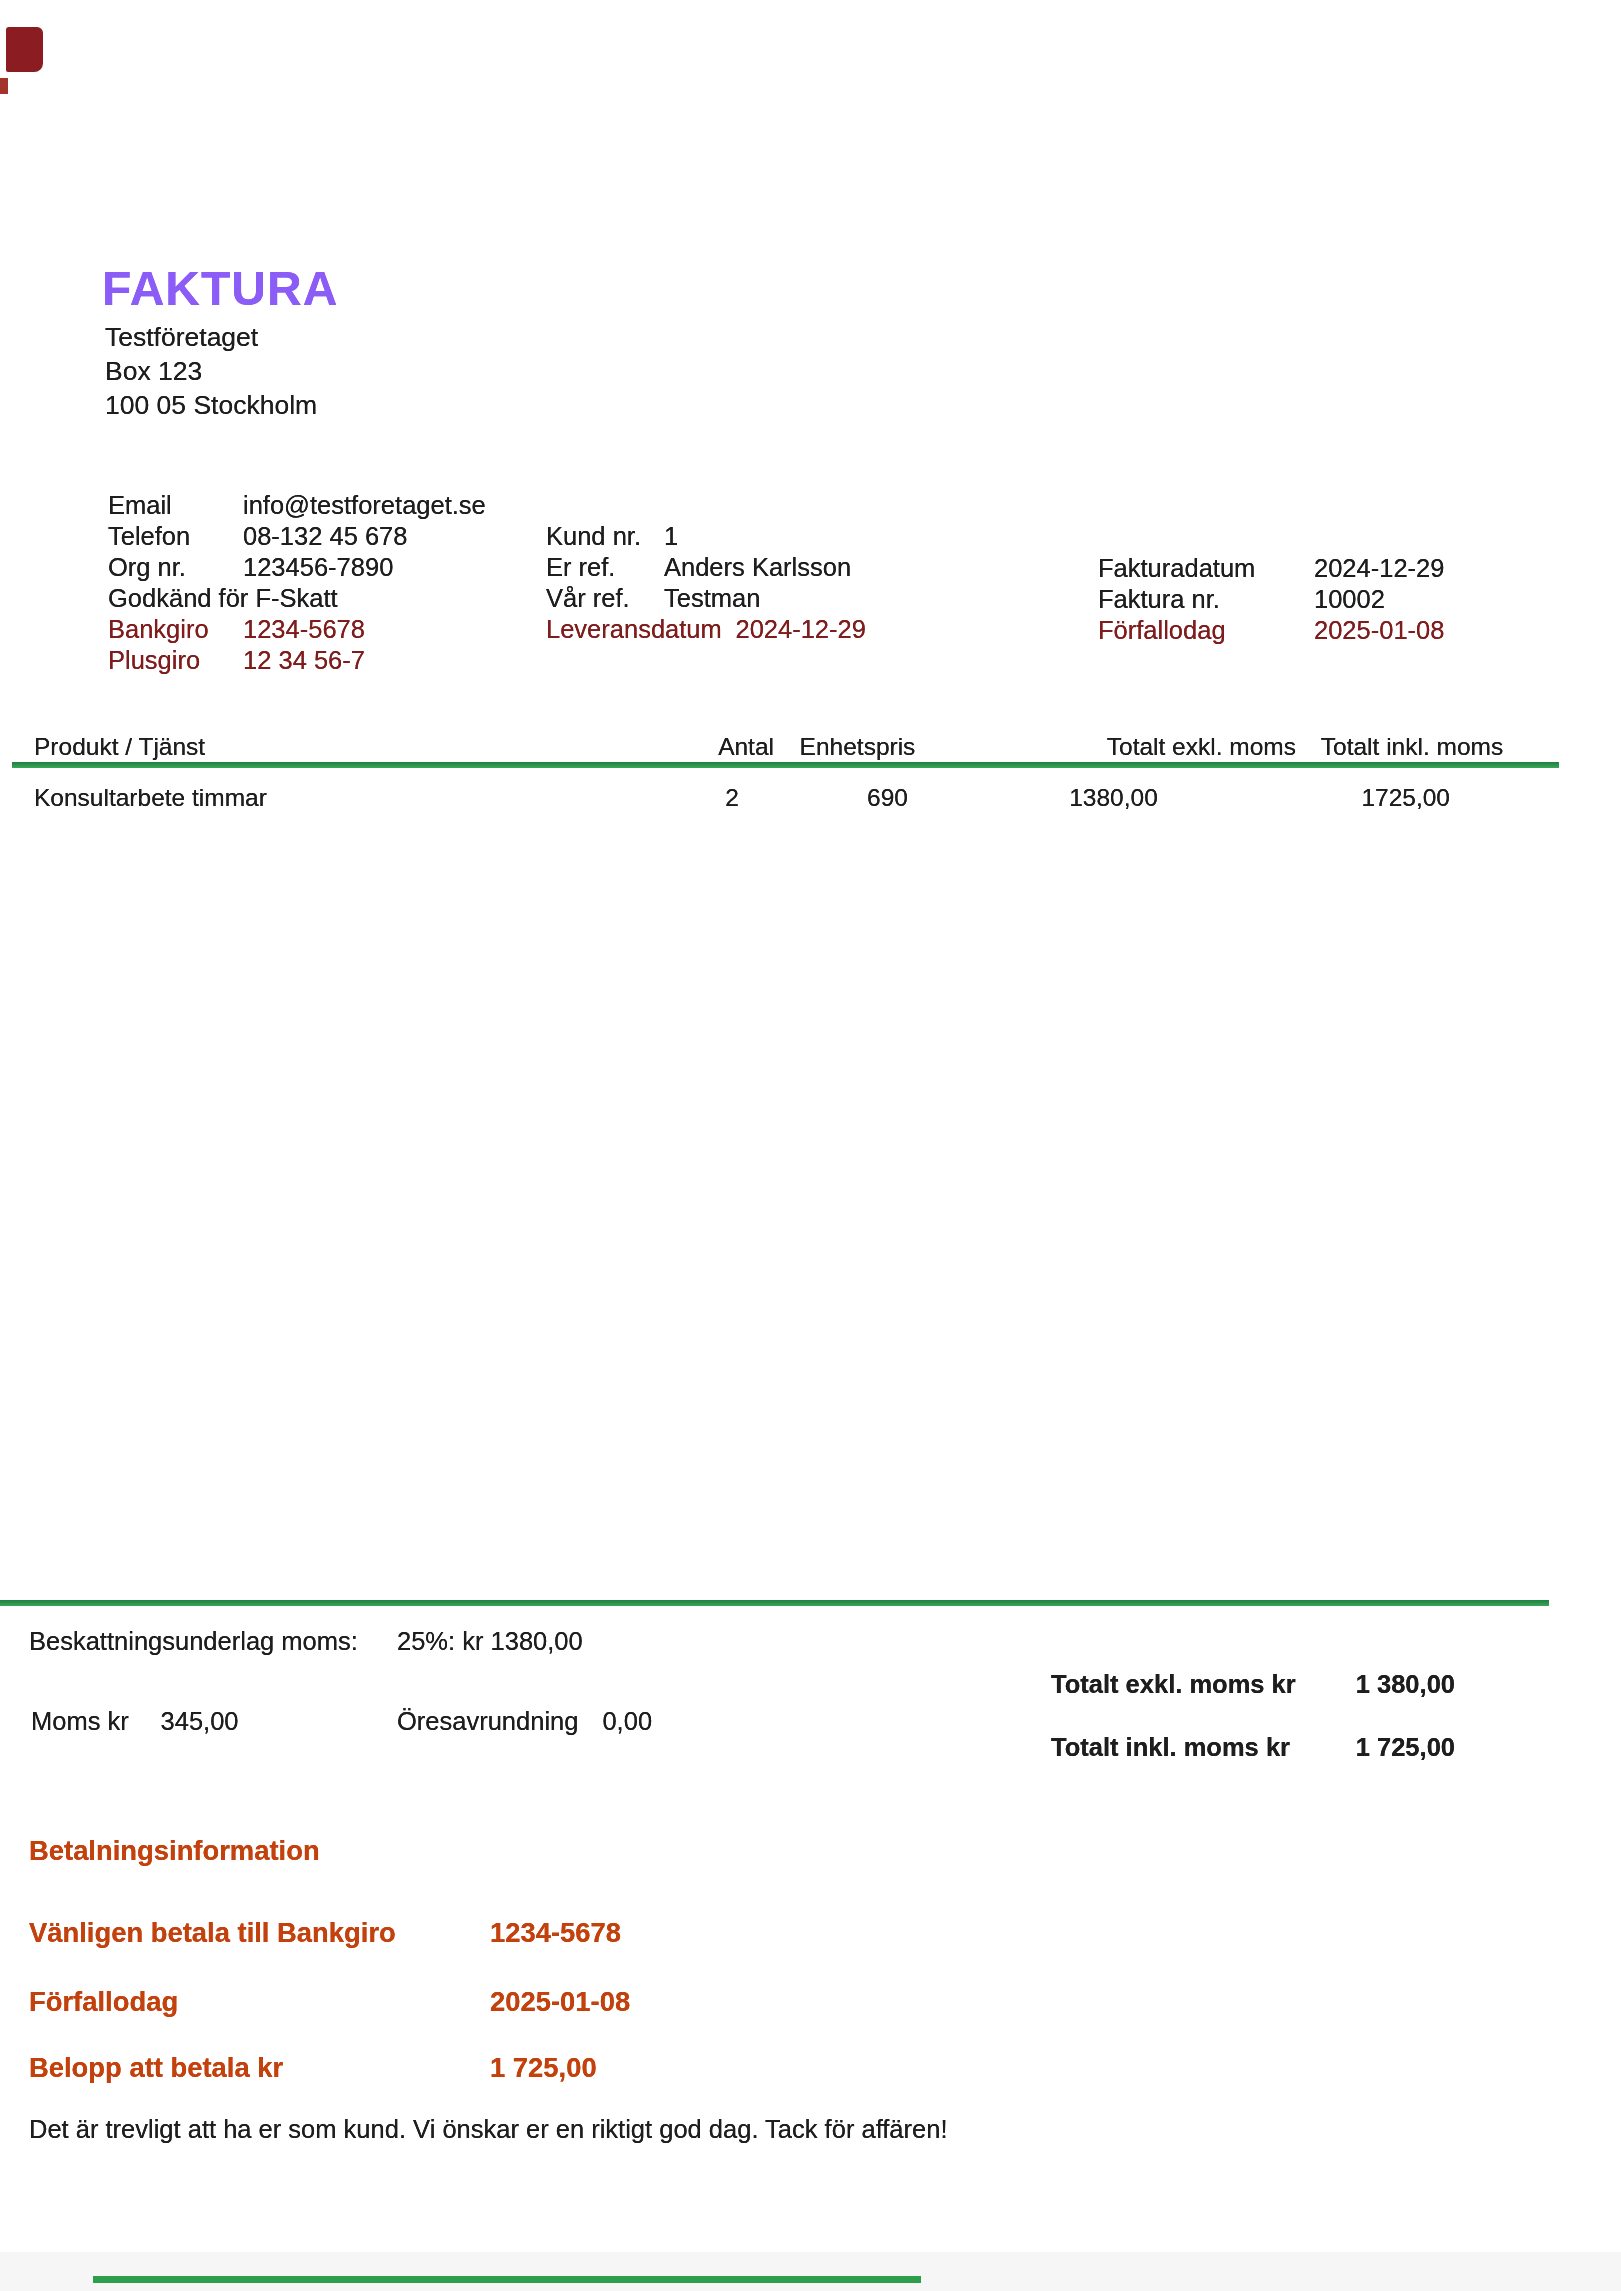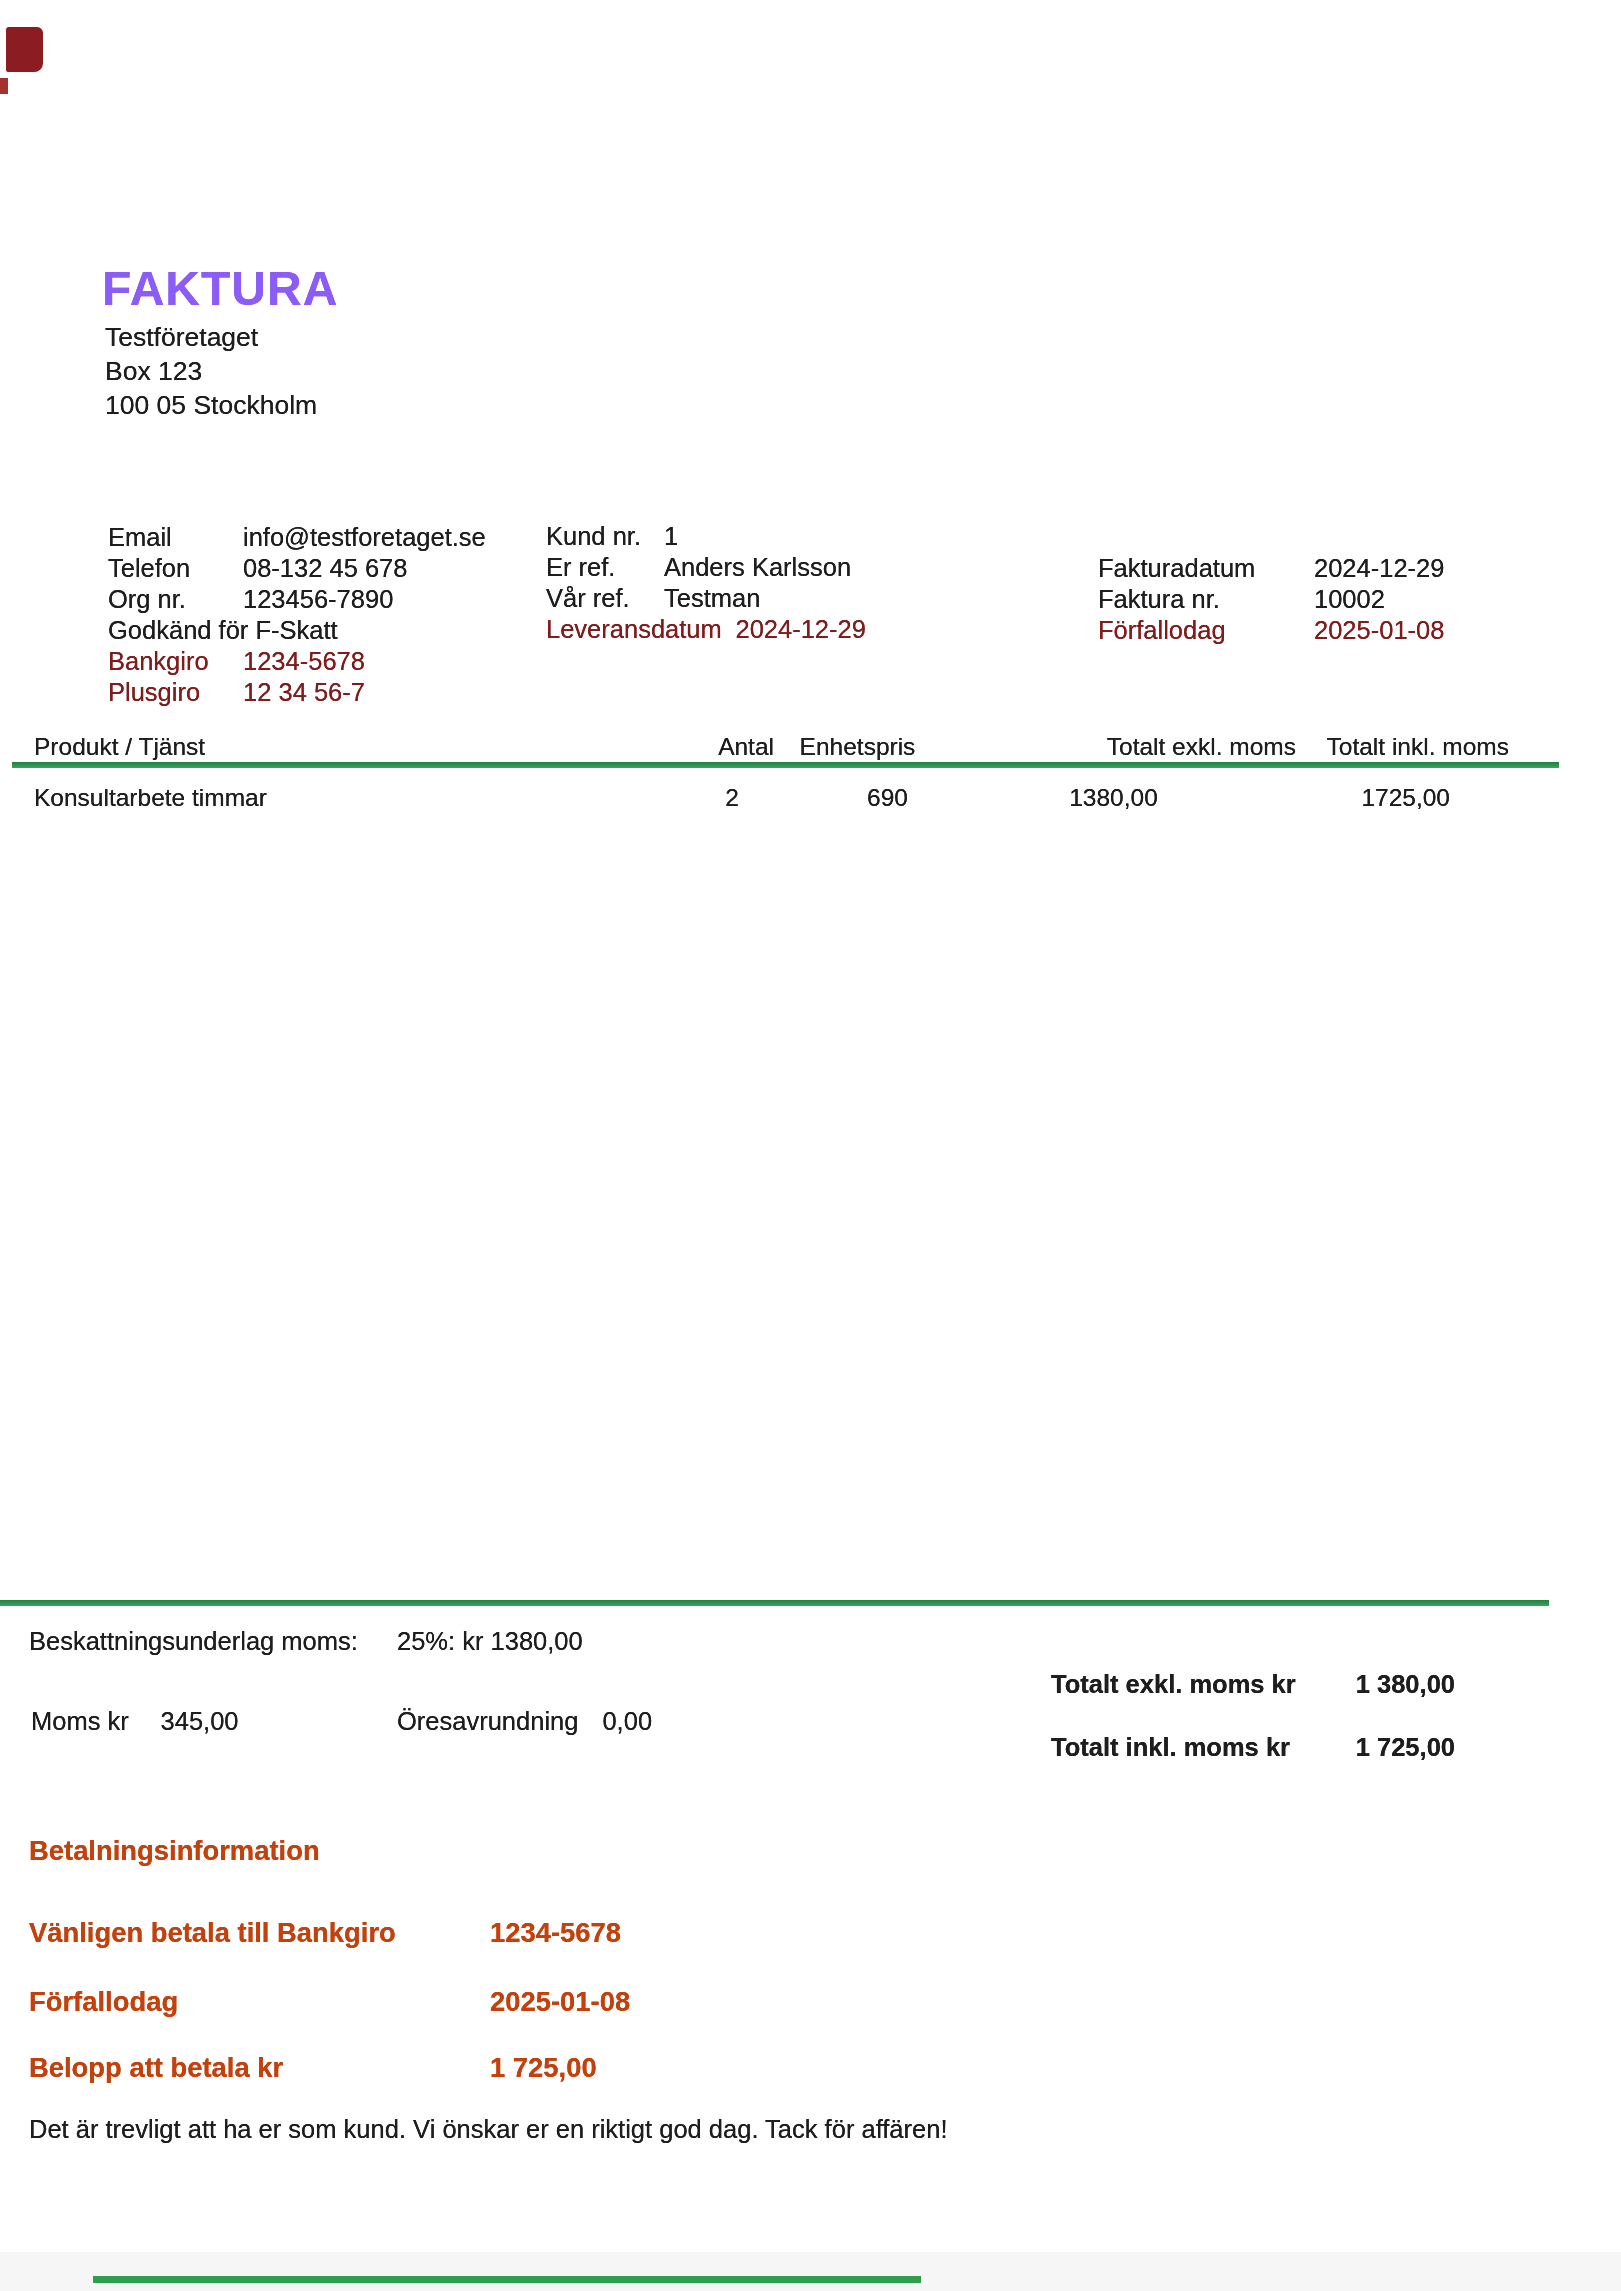--- a/index.html
+++ b/index.html
@@ -17,21 +17,21 @@
 
   .doc-title{
     left:102px;top:261px;
     font-size:48px;font-weight:bold;letter-spacing:1px;
     color:#8b5cf6;
   }
   .sender{left:105px;top:320px;font-size:26.5px;line-height:34px;}
   .recipient{left:935px;top:355px;font-size:26.5px;line-height:33px;}
 
   .kv-block{font-size:25.5px;line-height:31px;}
-  .contact-block{left:108px;top:490px;margin-top:32px;}
+  .contact-block{left:108px;top:490px;}
   .ref-block{left:546px;top:521px;}
   .meta-block{left:1098px;top:553px;}
   .kv-row{display:flex;}
   .contact-block .kv-label{width:135px;flex:0 0 auto;}
   .ref-block .kv-label{width:118px;flex:0 0 auto;}
   .meta-block .kv-label{width:216px;flex:0 0 auto;}
   .maroon{color:#7f1d1d;}
 
   .th,.td{font-size:24.5px;}
   .th{top:733px;}
@@ -131,21 +131,21 @@
     <div class="kv-row maroon">
       <span class="kv-label t">Förfallodag</span>
       <span class="kv-value t">2025-01-08</span>
     </div>
   </div>
 
   <div class="abs th t" style="left:34px;">Produkt / Tjänst</div>
   <div class="abs th t" style="left:627px;width:147px;text-align:right;">Antal</div>
   <div class="abs th t" style="left:774px;width:167px;text-align:center;">Enhetspris</div>
   <div class="abs th t" style="left:992px;width:304px;text-align:right;">Totalt exkl. moms</div>
-  <div class="abs th t" style="left:1315px;width:194px;text-align:right;">Totalt inkl. moms</div>
+  <div class="abs th t" style="left:1315px;width:194px;text-align:center;">Totalt inkl. moms</div>
 
   <div class="abs green-line line-1"></div>
 
   <div>
     <div class="abs td t" style="left:34px;">Konsultarbete timmar</div>
     <div class="abs td t" style="left:627px;width:147px;text-align:right;padding-right:35px;">2</div>
     <div class="abs td t" style="left:804px;width:167px;text-align:center;">690</div>
     <div class="abs td t" style="left:992px;width:304px;text-align:center;padding-right:61px;">1380,00</div>
     <div class="abs td t" style="left:1315px;width:194px;text-align:right;padding-right:59px;">1725,00</div>
   </div>

